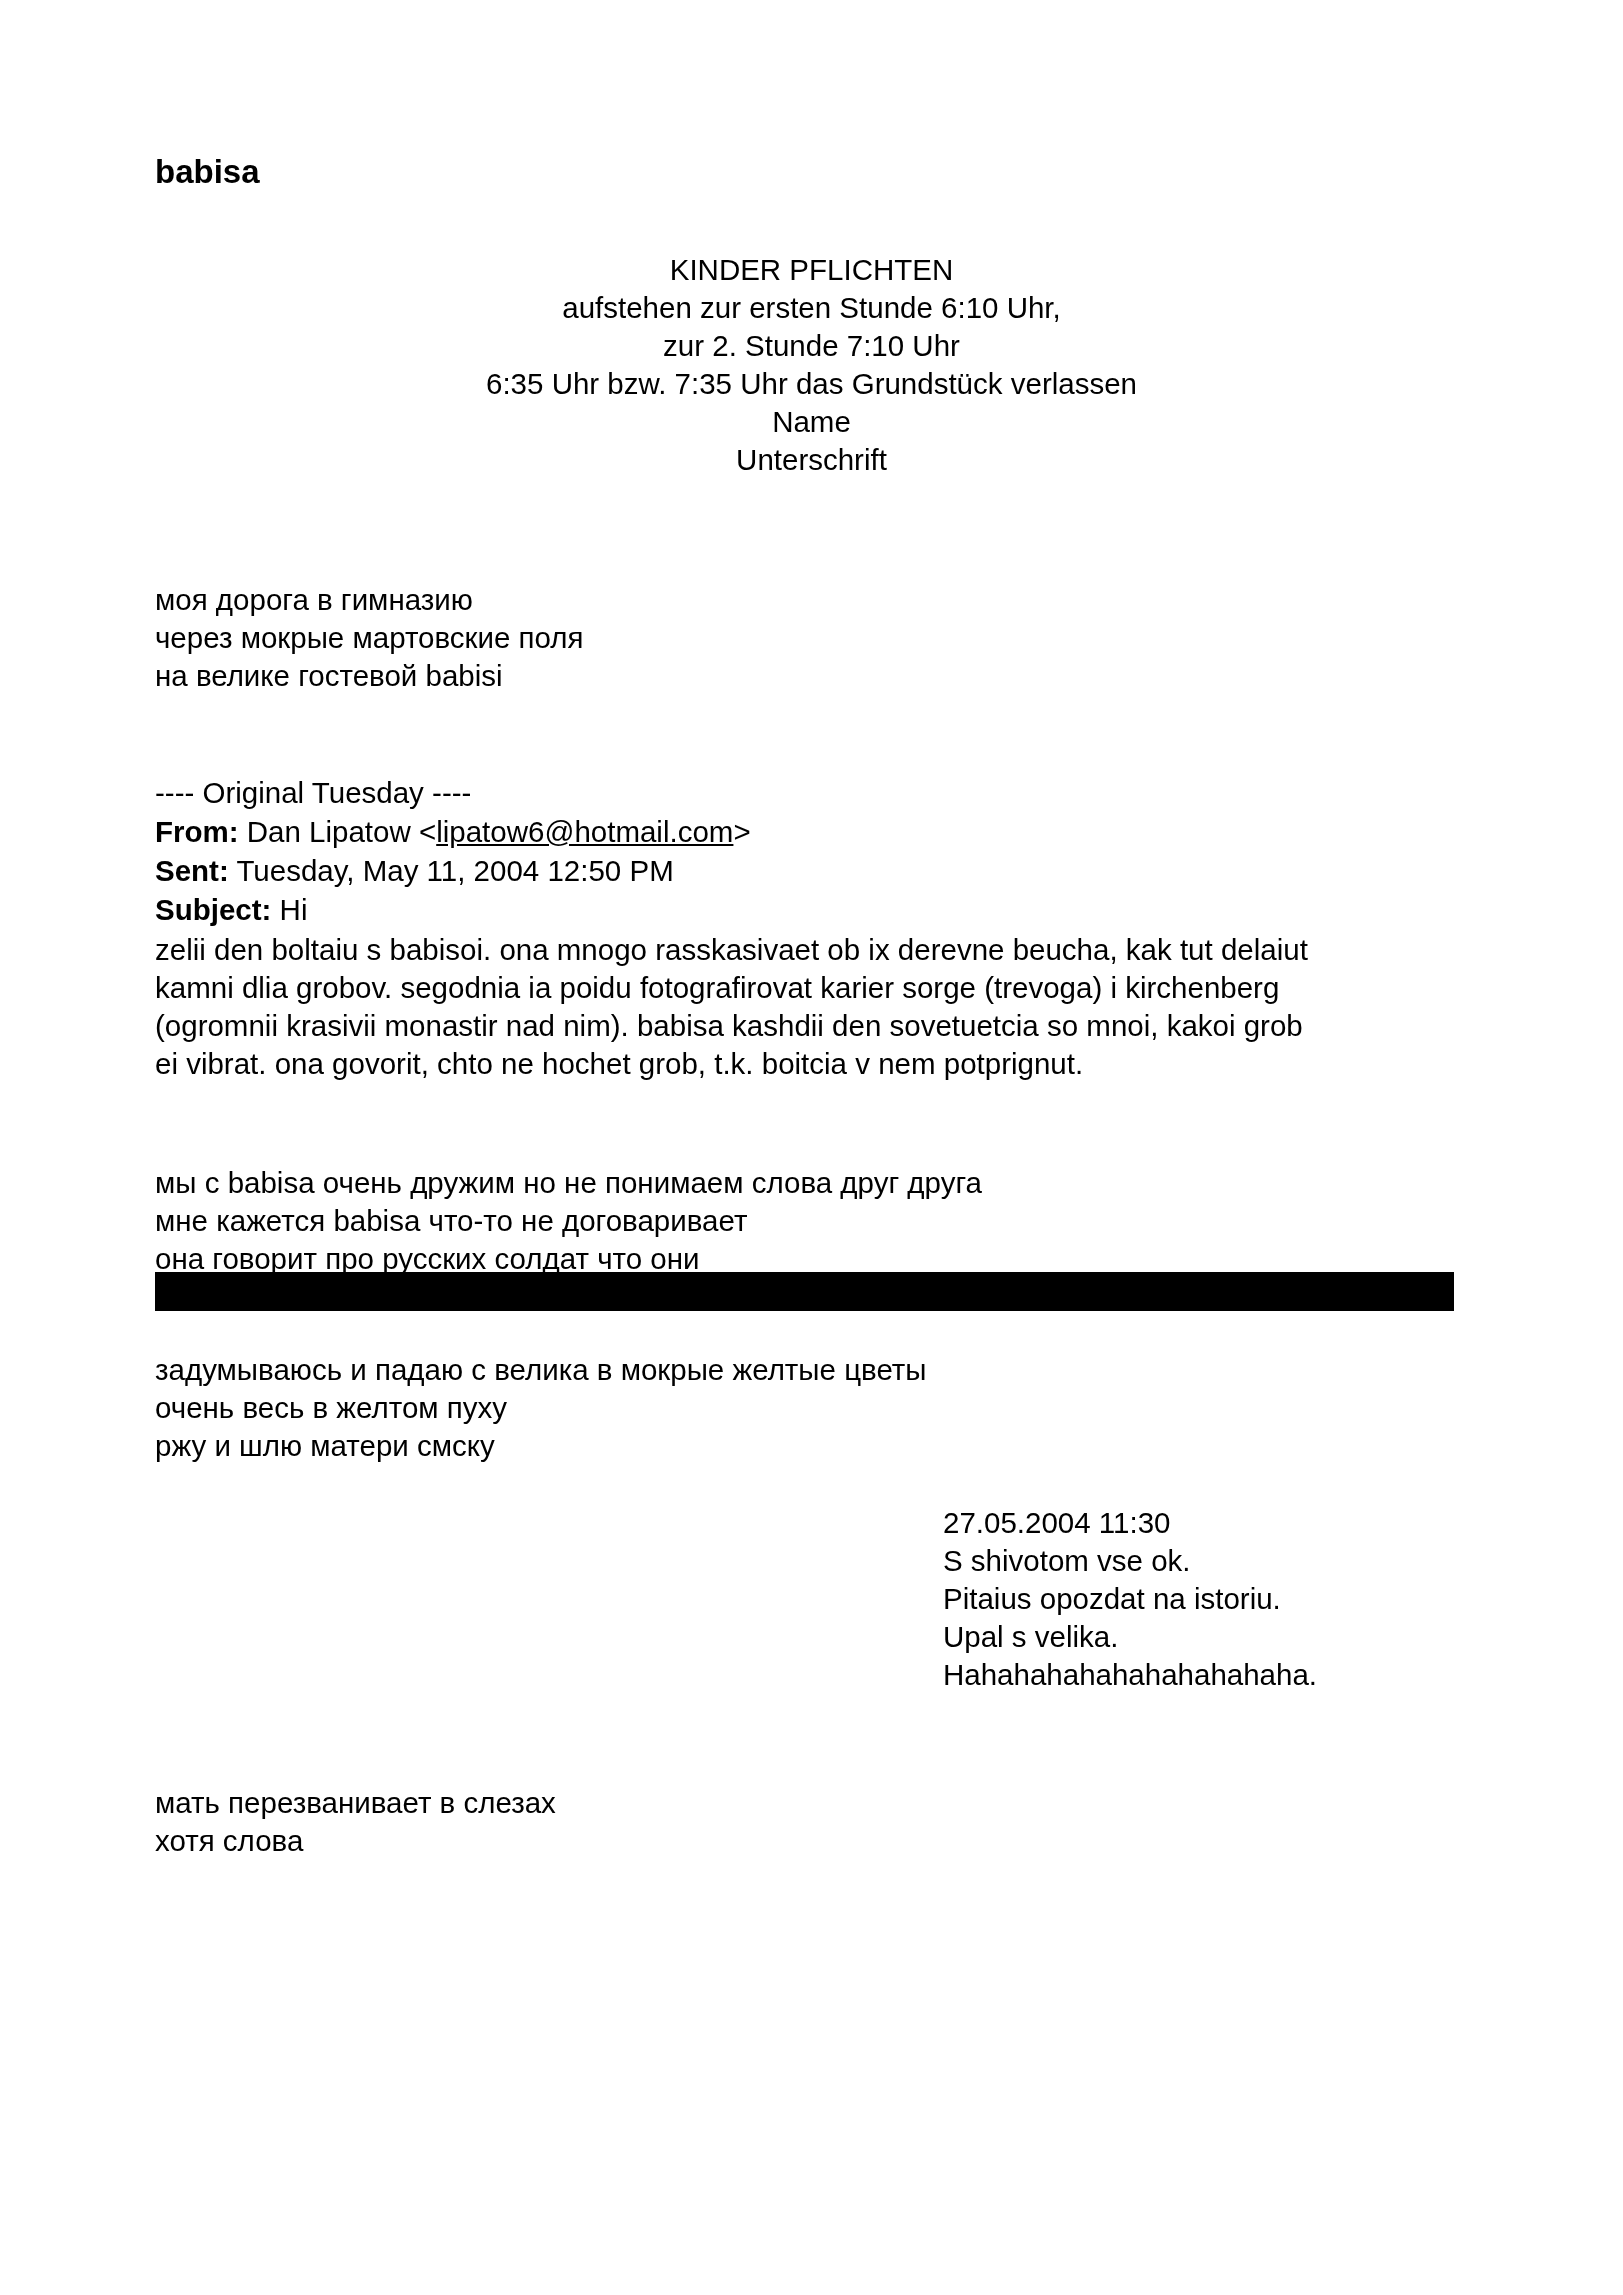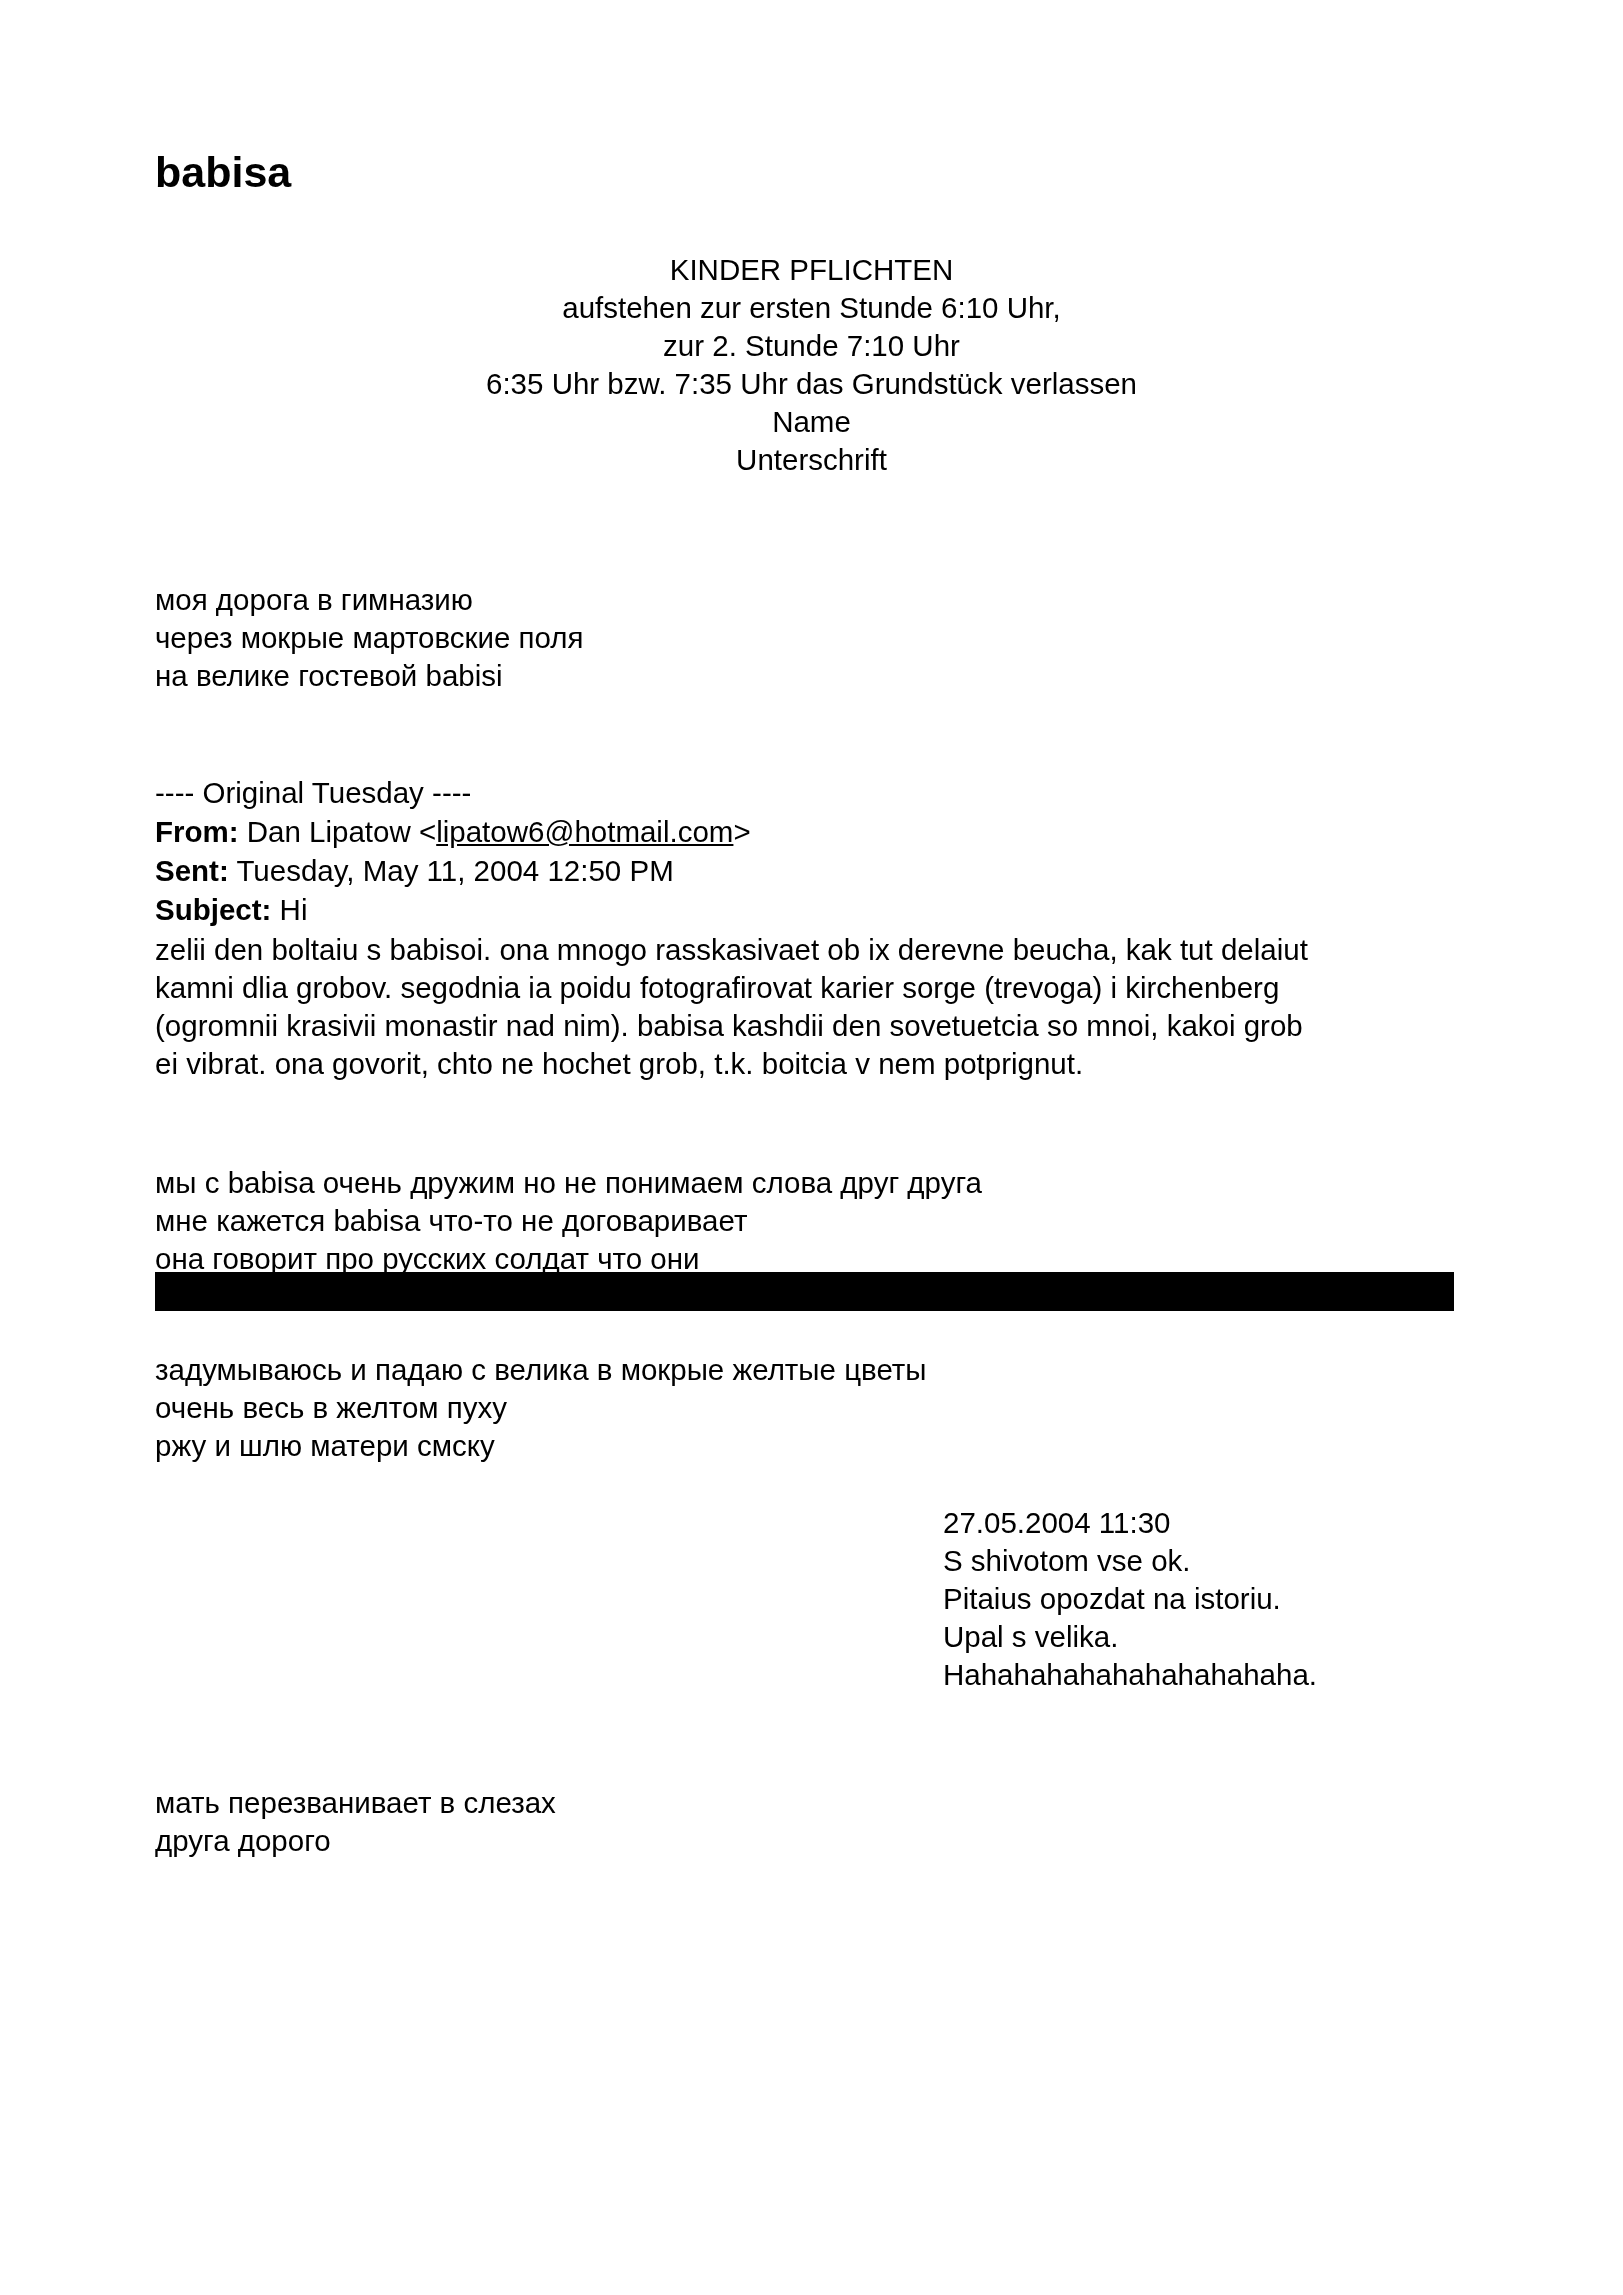--- a/index.html
+++ b/index.html
@@ -9,21 +9,21 @@
     height: 2295px;
     margin: 0 auto;
     background: #ffffff;
     color: #000000;
     font-family: "Liberation Sans", sans-serif;
     font-size: 29.5px;
     overflow: hidden;
   }
   .block { position: absolute; }
   .line { white-space: pre; line-height: 38px; }
-  .title-block .line { font-weight: bold; font-size: 43px; }
+  .title-block .line { font-weight: bold; font-size: 33px; }
   .notice-block { left: 0; width: 100%; text-align: center; }
   .email-block .line { line-height: 39px; }
   .b { font-weight: bold; }
   .link { text-decoration: underline; cursor: pointer; }
   .redaction {
     position: absolute;
     left: 155px;
     top: 1272px;
     width: 1299px;
     height: 39px;
@@ -85,17 +85,17 @@
   <div class="block" style="left:943px; top:1504px;">
     <div class="line">27.05.2004 11:30</div>
     <div class="line">S shivotom vse ok.</div>
     <div class="line">Pitaius opozdat na istoriu.</div>
     <div class="line">Upal s velika.</div>
     <div class="line">Hahahahahahahahahahaha.</div>
   </div>
 
   <div class="block" style="left:155px; top:1784px;">
     <div class="line">мать перезванивает в слезах</div>
-    <div class="line">друга дорого</div>
+    <div class="line">хотя слова</div>
   </div>
 
 </div>
 
 
 </body></html>

